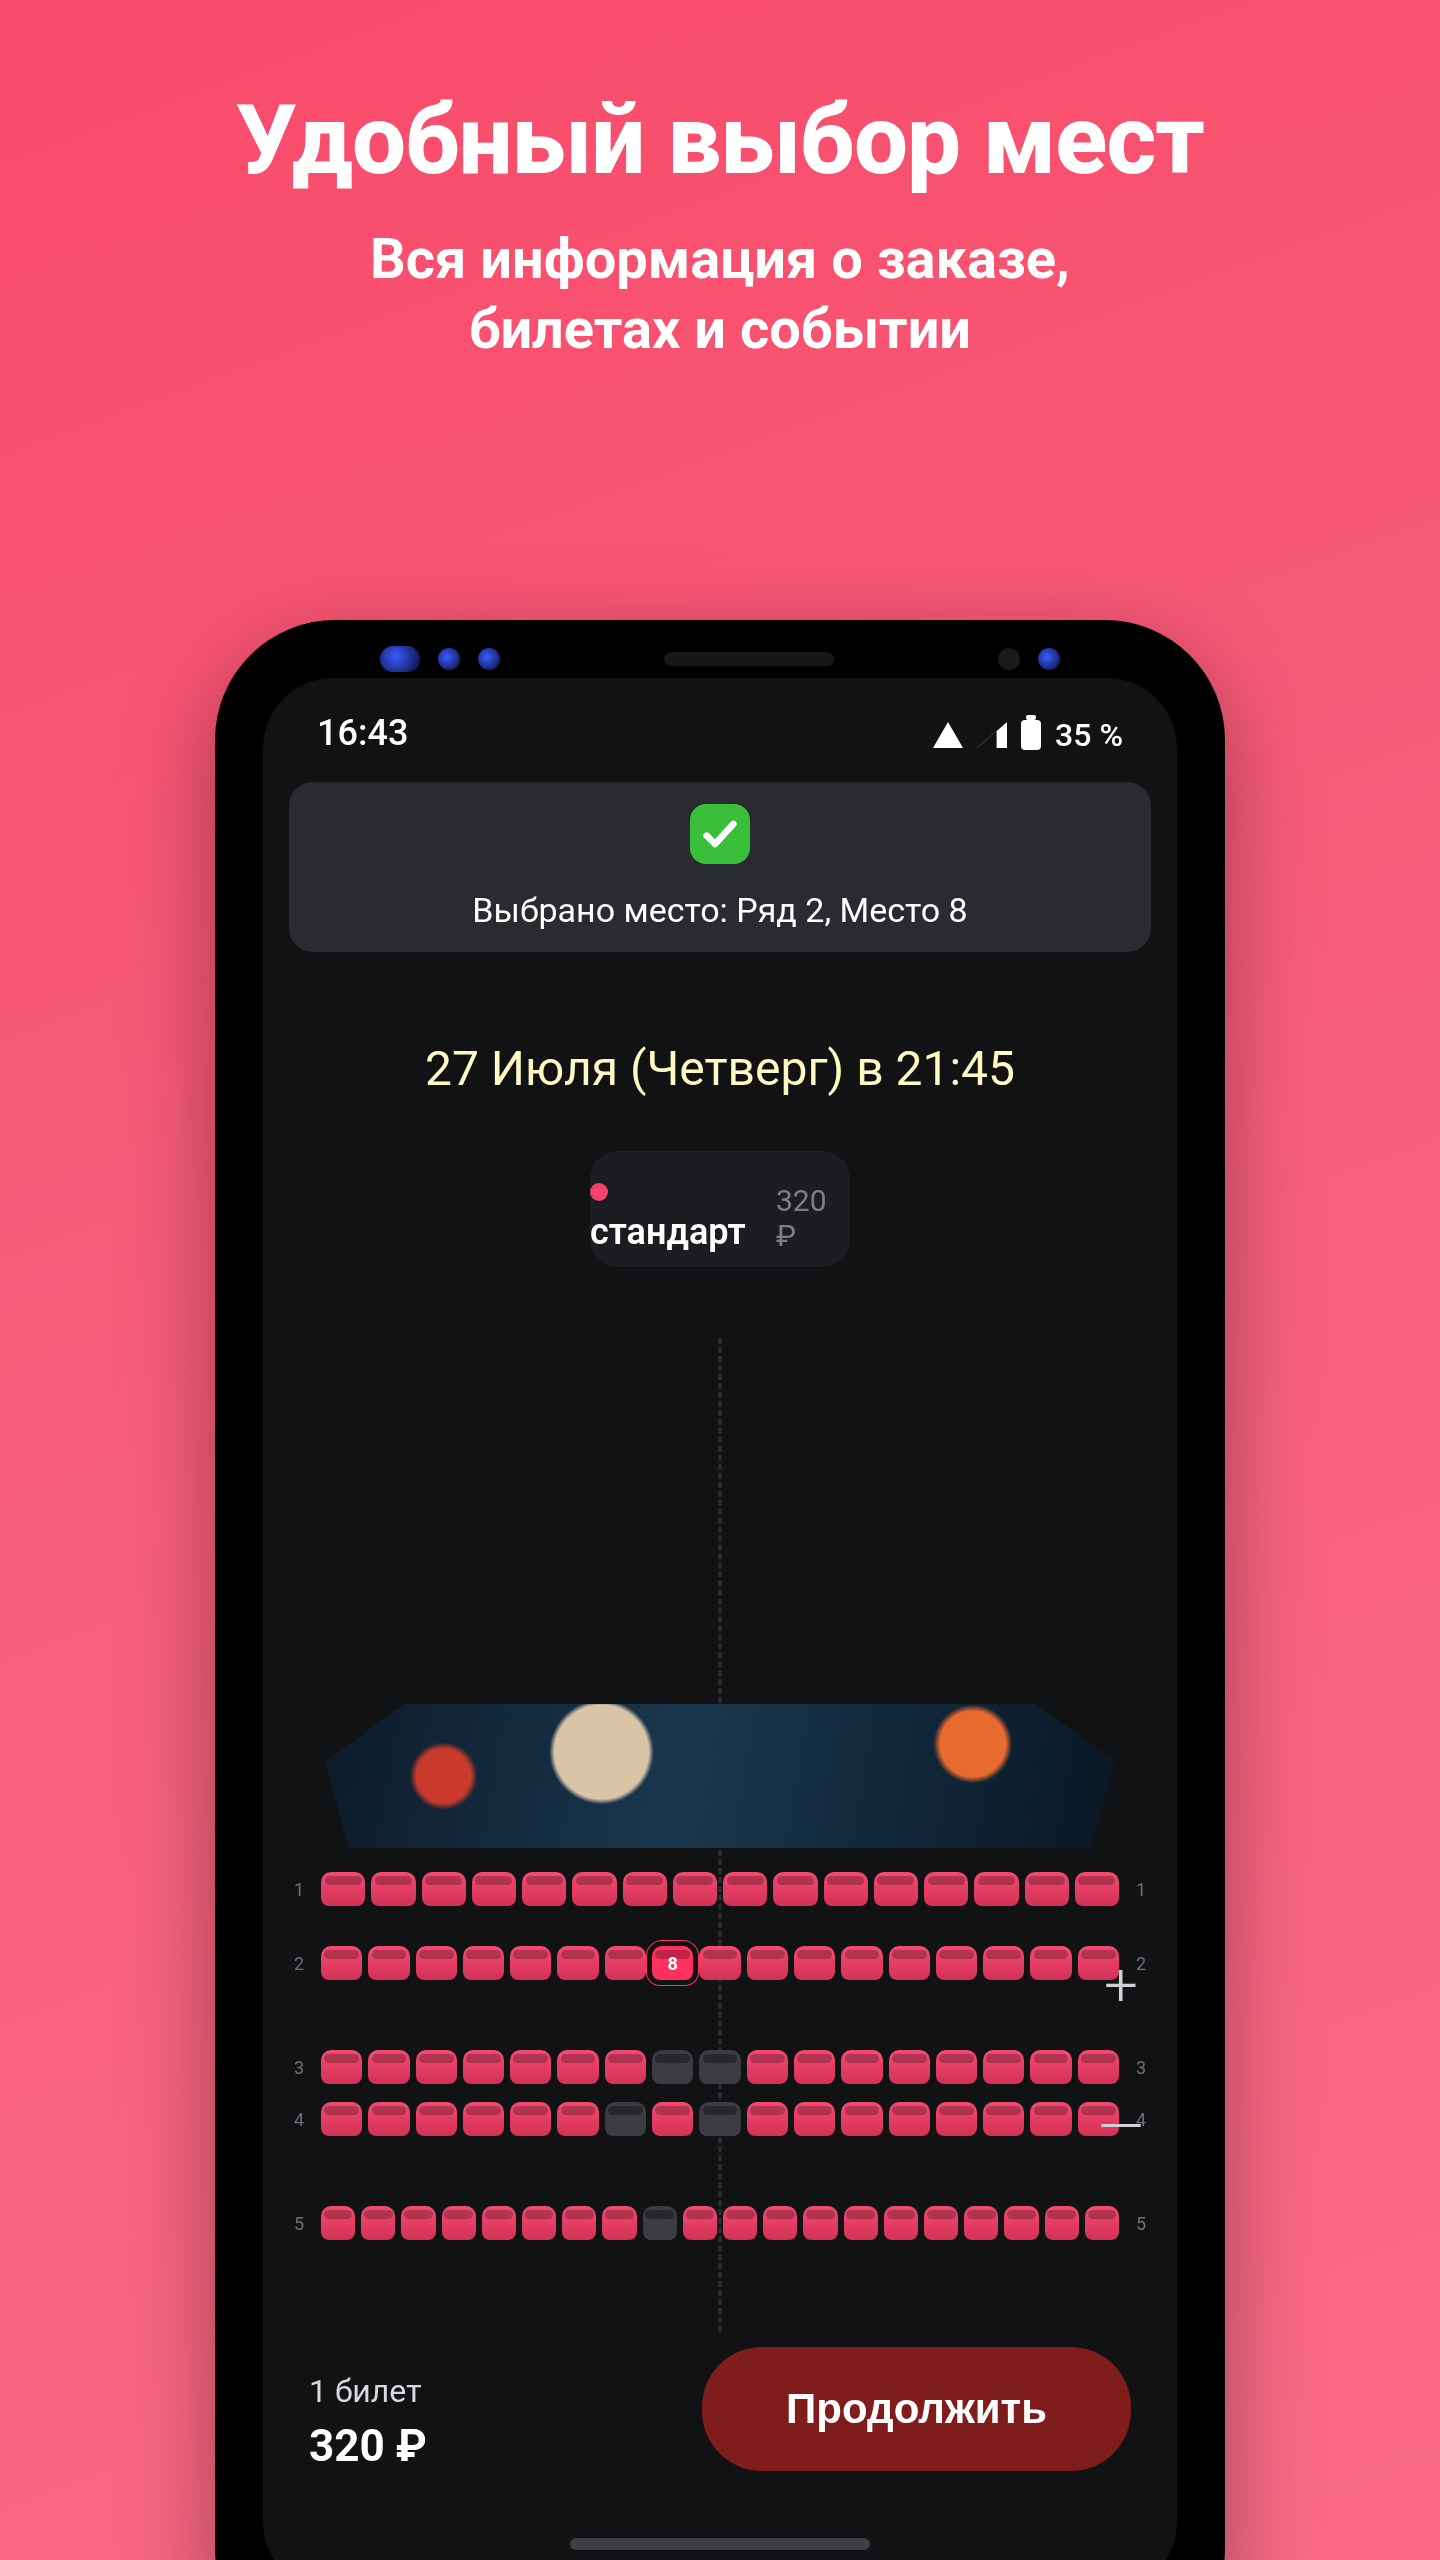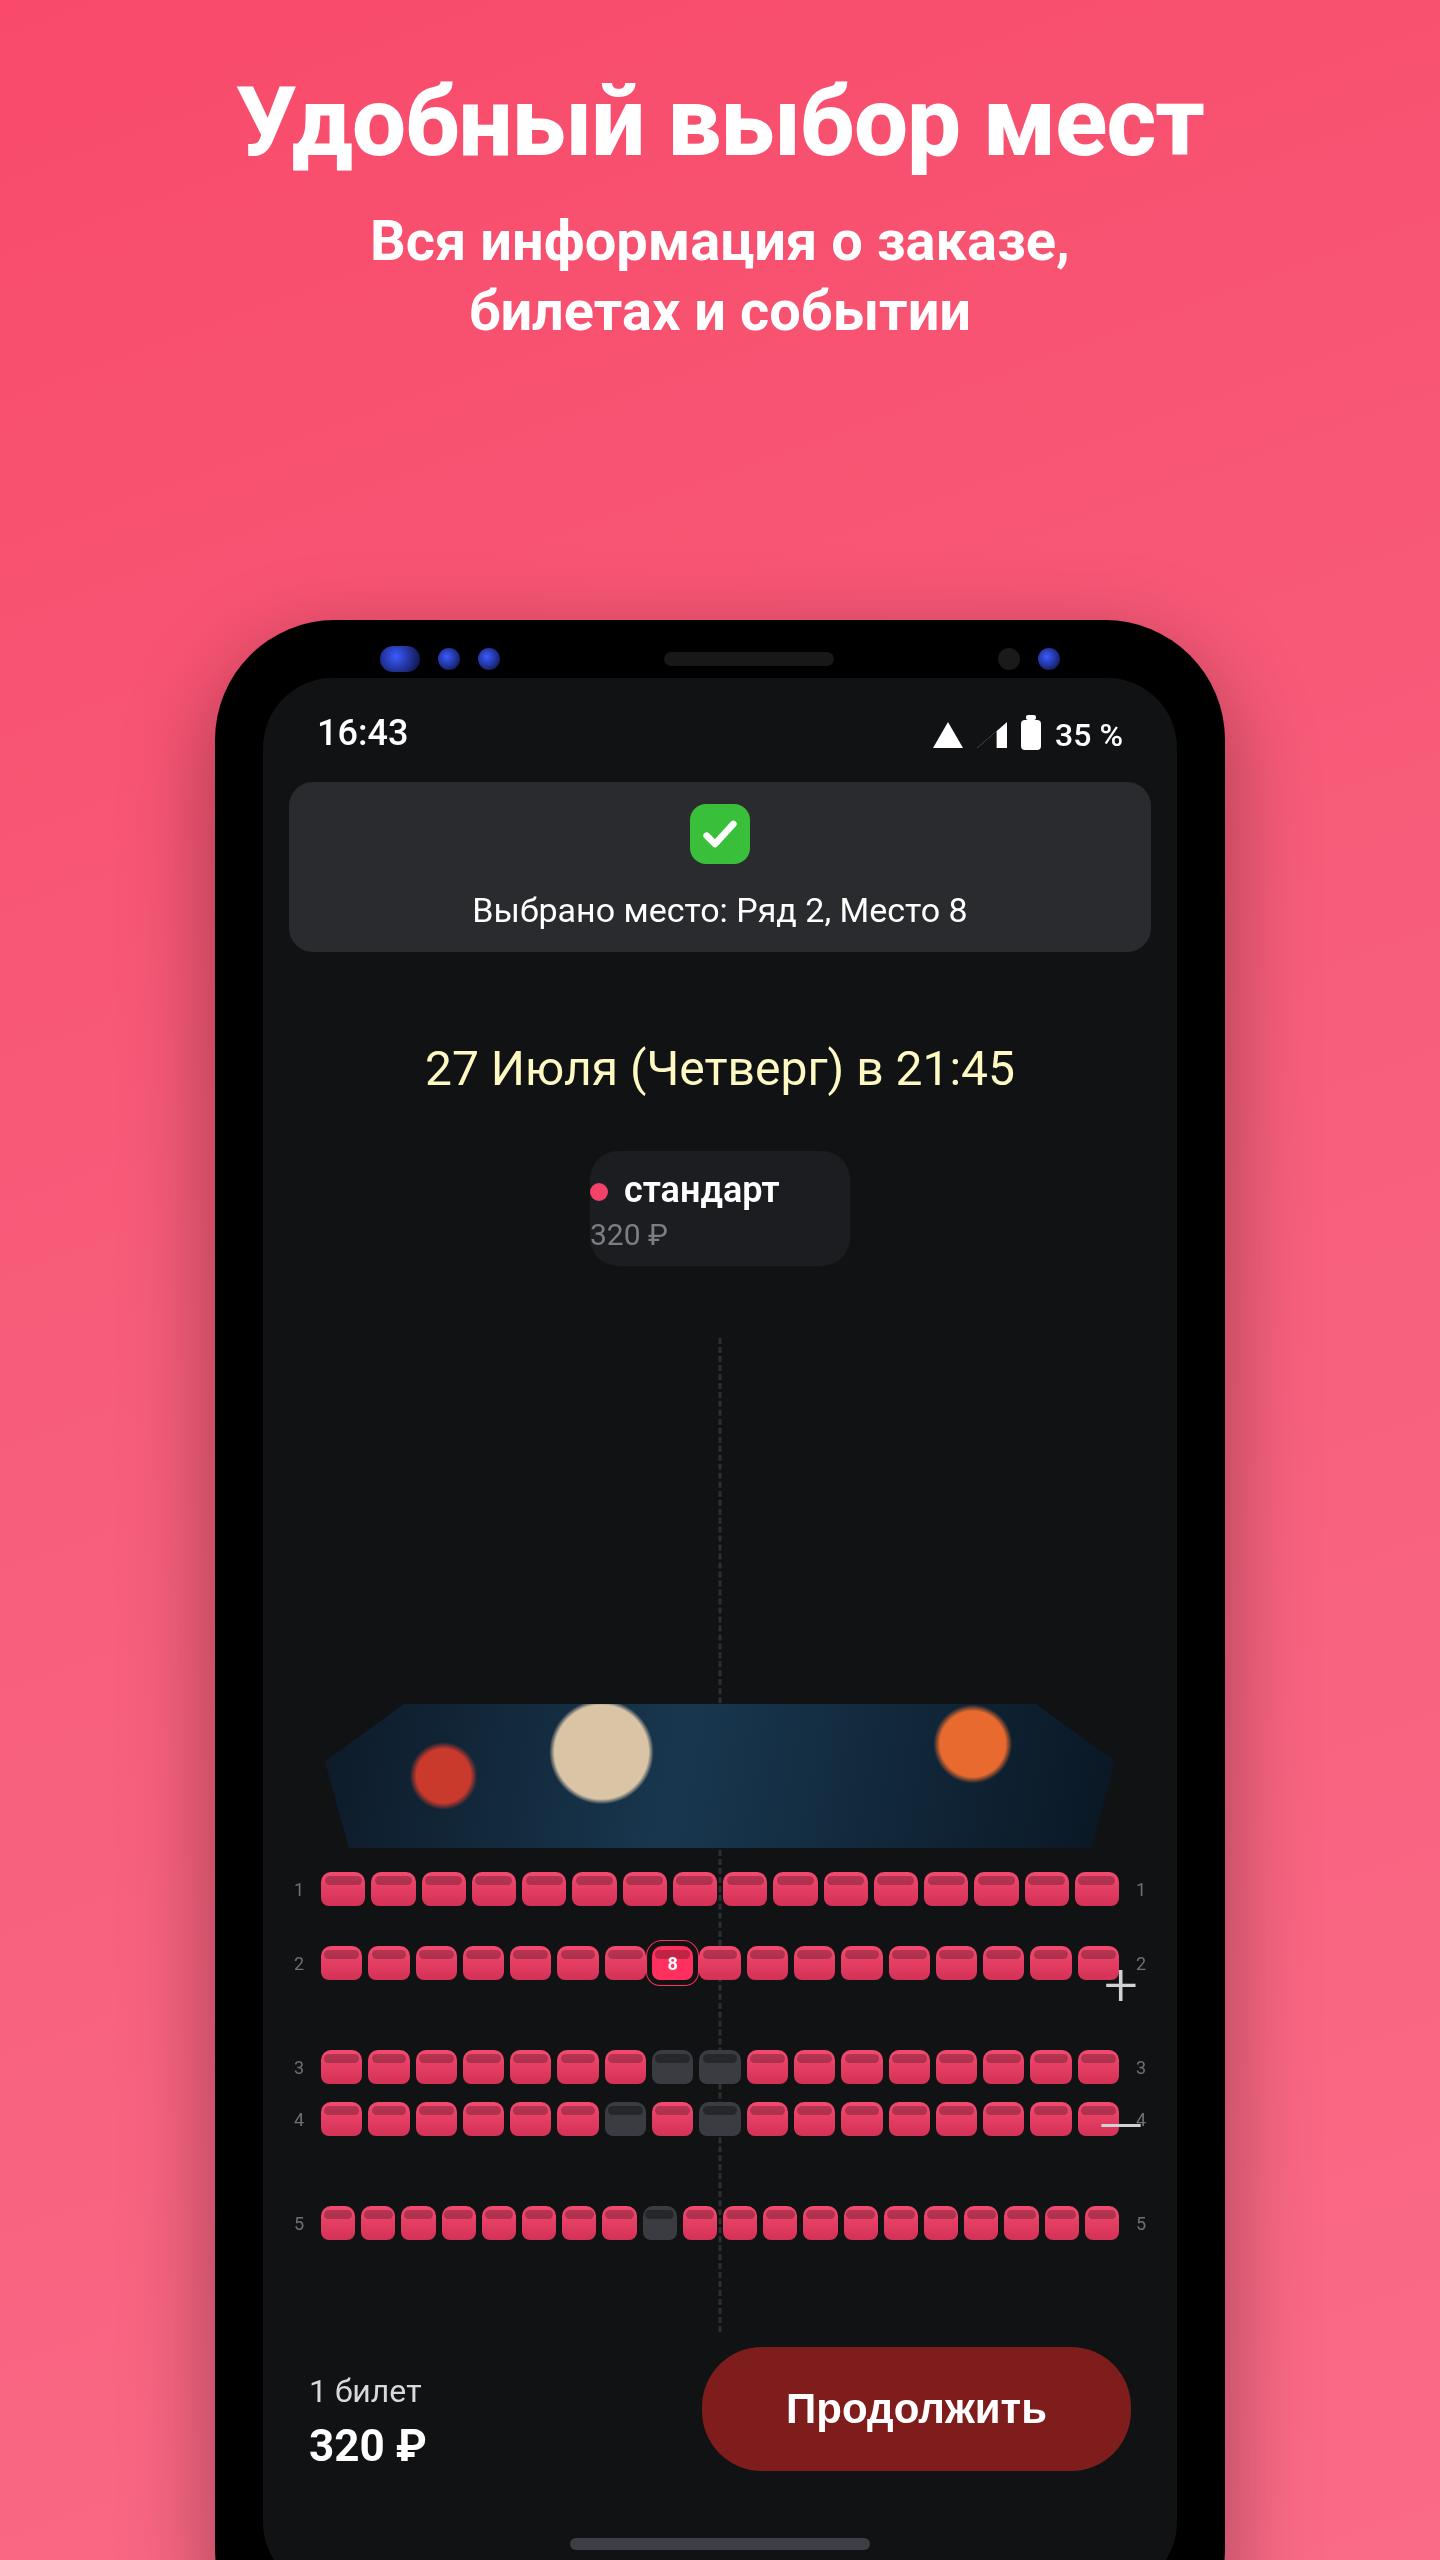--- a/index.html
+++ b/index.html
@@ -2,21 +2,21 @@
 <html><head>
 <meta charset="utf-8">
 <style>
   * { box-sizing: border-box; margin: 0; padding: 0; }
   html, body { width: 1440px; height: 2560px; }
   body {
     background: linear-gradient(160deg, #f94a6a 0%, #f75d7a 45%, #fa6b87 100%);
     font-family: -apple-system, "Segoe UI", Roboto, Arial, sans-serif;
     overflow: hidden;
   }
-  .promo { text-align: center; color: #fff; padding-top: 66px; }
+  .promo { text-align: center; color: #fff; padding-top: 84px; }
   .promo h1 { font-size: 96px; font-weight: 800; letter-spacing: -1px; }
   .promo p  { font-size: 56px; font-weight: 700; margin-top: 28px; line-height: 1.25; }
 
   
   .phone {
     position: absolute; left: 50%; top: 620px; transform: translateX(-50%);
     width: 1010px; height: 2050px;
     background: #000; border-radius: 120px;
     box-shadow: 0 30px 90px rgba(0,0,0,.35);
     padding: 58px 48px 78px 48px;
@@ -48,21 +48,21 @@
     flex-direction:column;
   }
   .toast .chk{
     width:60px;height:60px;background:#3abf3a;border-radius:16px;display:flex;align-items:center;justify-content:center;color:#fff;
   }
   .toast .chk svg{width:40px;height:40px;}
 
   .dateline{ text-align:center; color:#fef9c3; font-size:48px; margin-top:88px;}
 
   .pricechip{
-    margin:54px auto 0; display:flex;flex-direction:column;align-items:flex-start;gap:6px;
+    margin:54px auto 0; display:flex;flex-direction:row;align-items:flex-end;gap:6px;
     background:#1c1d20;border-radius:28px;width:260px;padding:18px 0 14px;
   }
   .pricechip .dot{width:18px;height:18px;border-radius:50%;background:#f3426a;display:inline-block;margin-right:16px;vertical-align:middle;}
   .pricechip .lbl{font-size:36px;font-weight:600;}
   .pricechip .price{font-size:30px;color:#7b7e83;}
 
   .centerline{position:absolute;left:50%;top:660px;bottom:260px;width:0;border-left:3px dashed #2d2f33;transform:translateX(-50%);}    
 
   .cinema{ position:absolute; left:26px; right:26px; top:1010px;}
   .screen-img{

